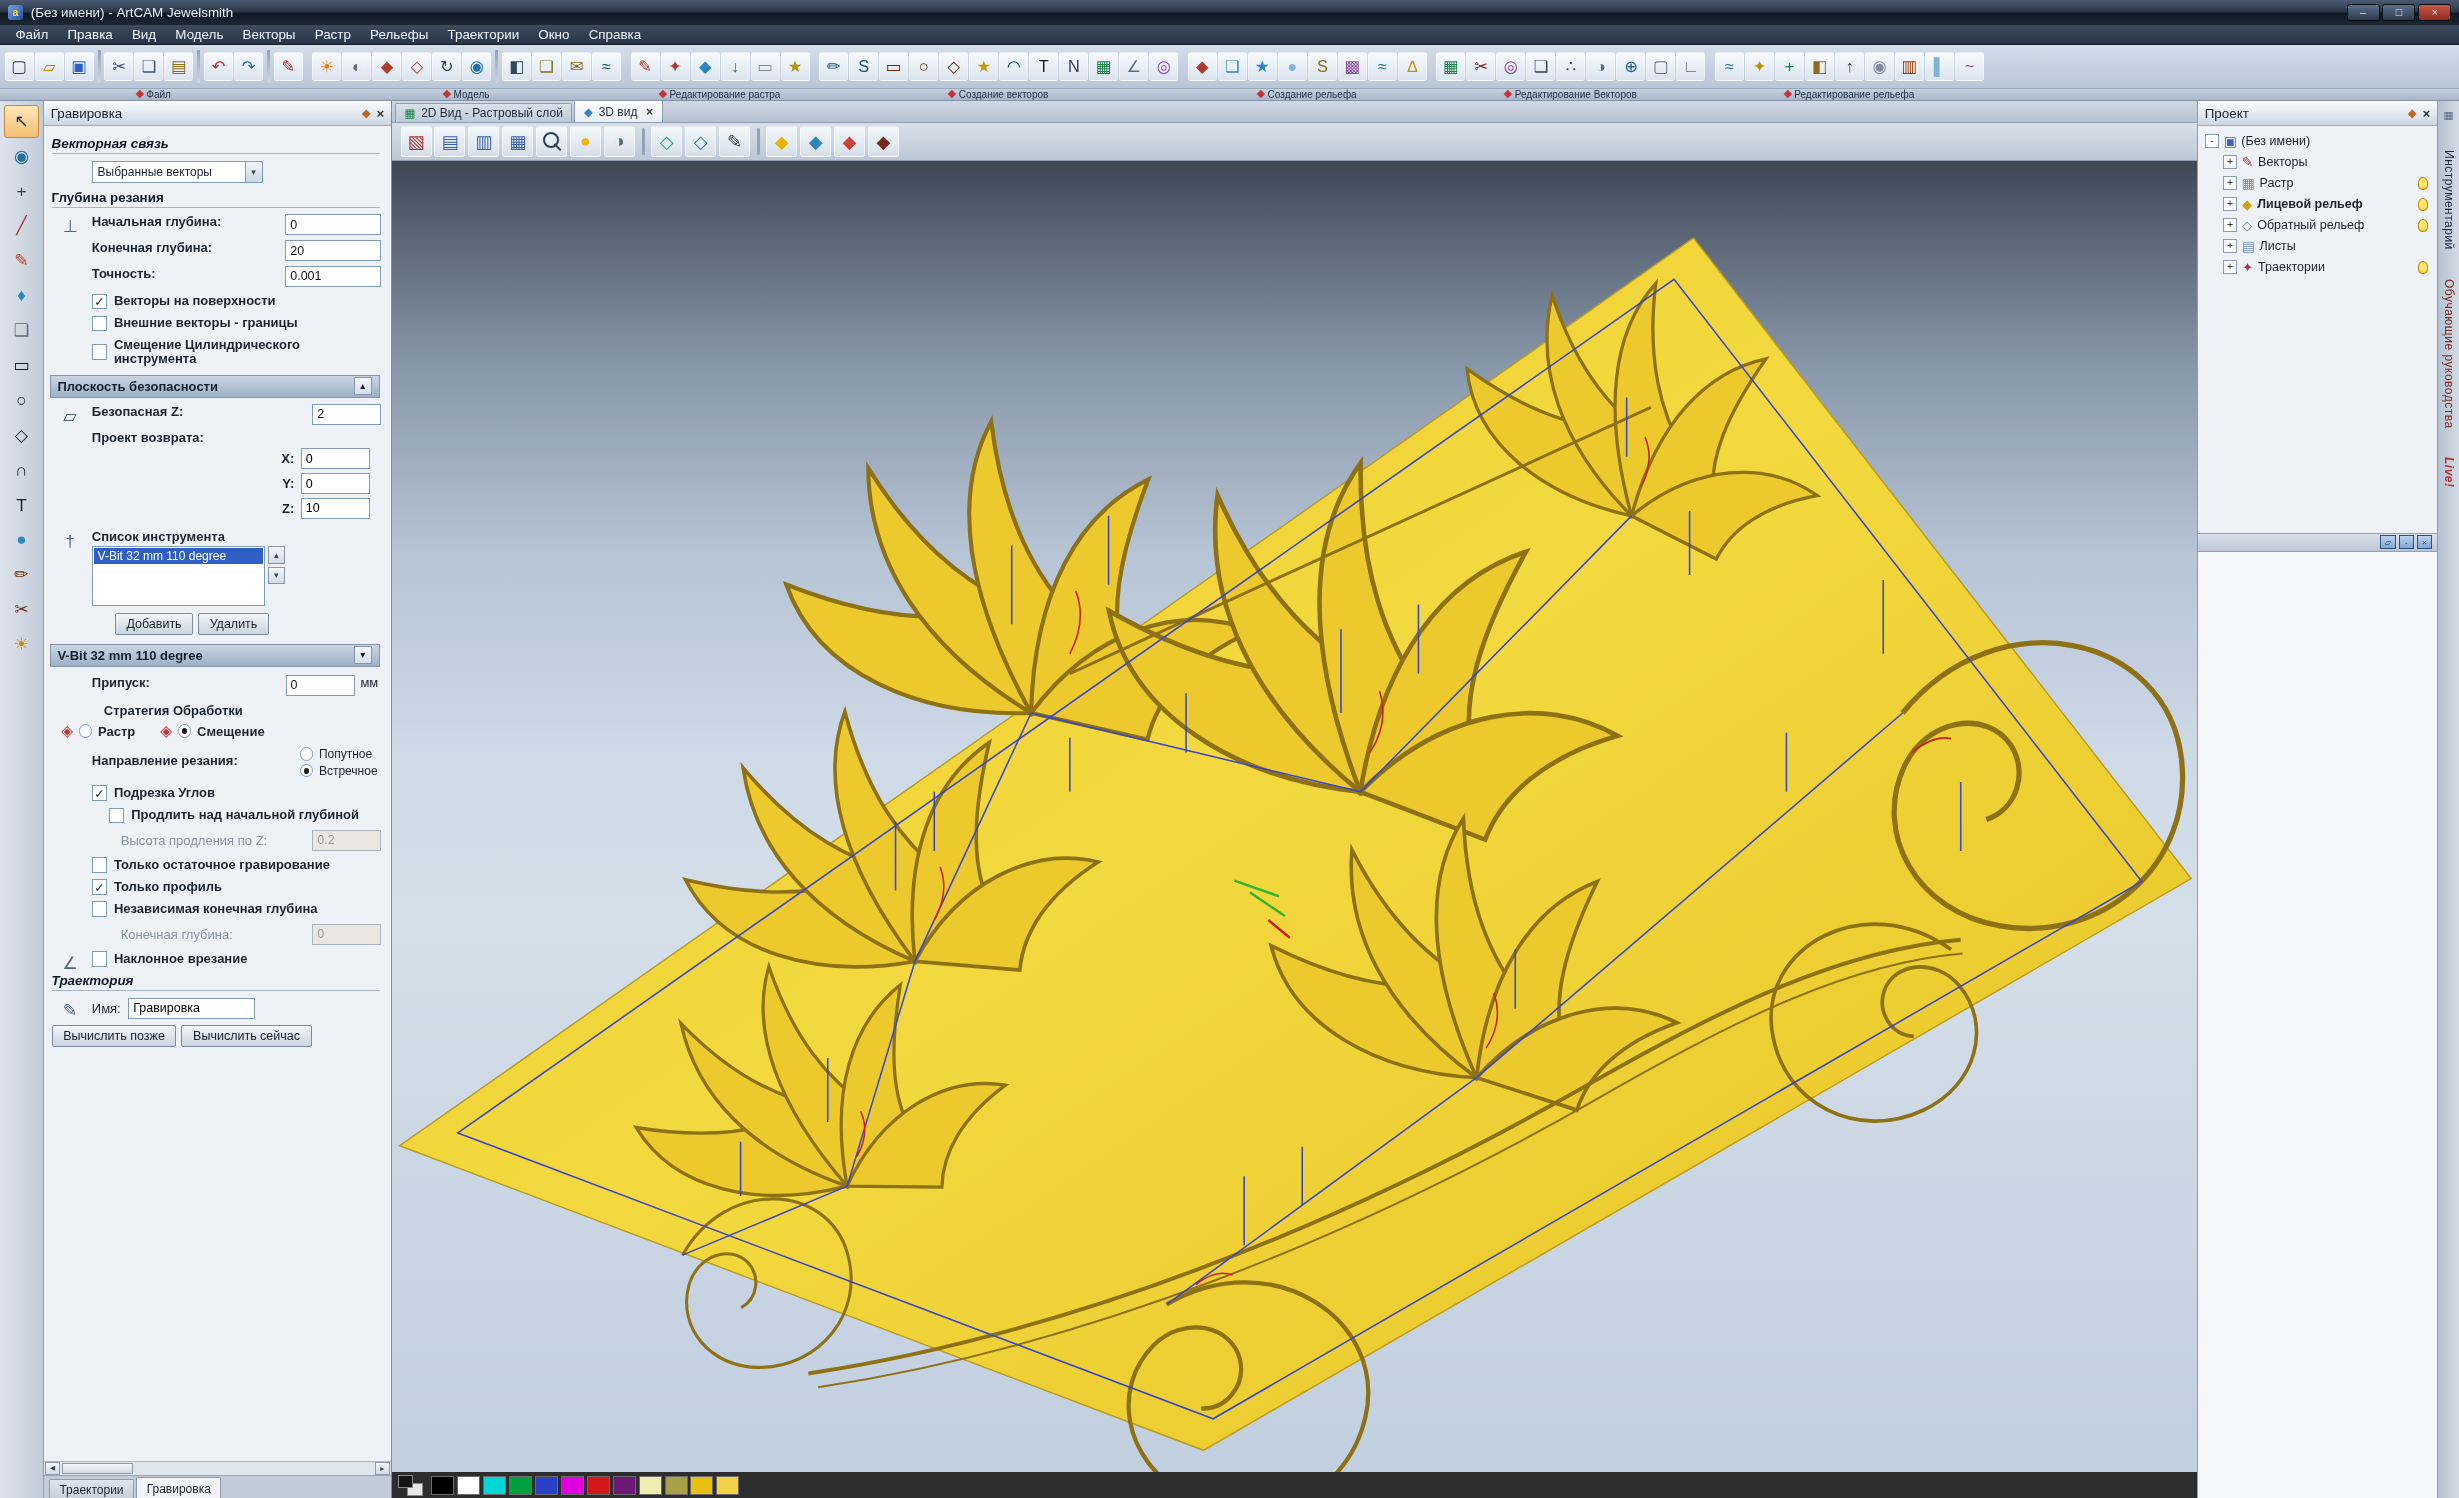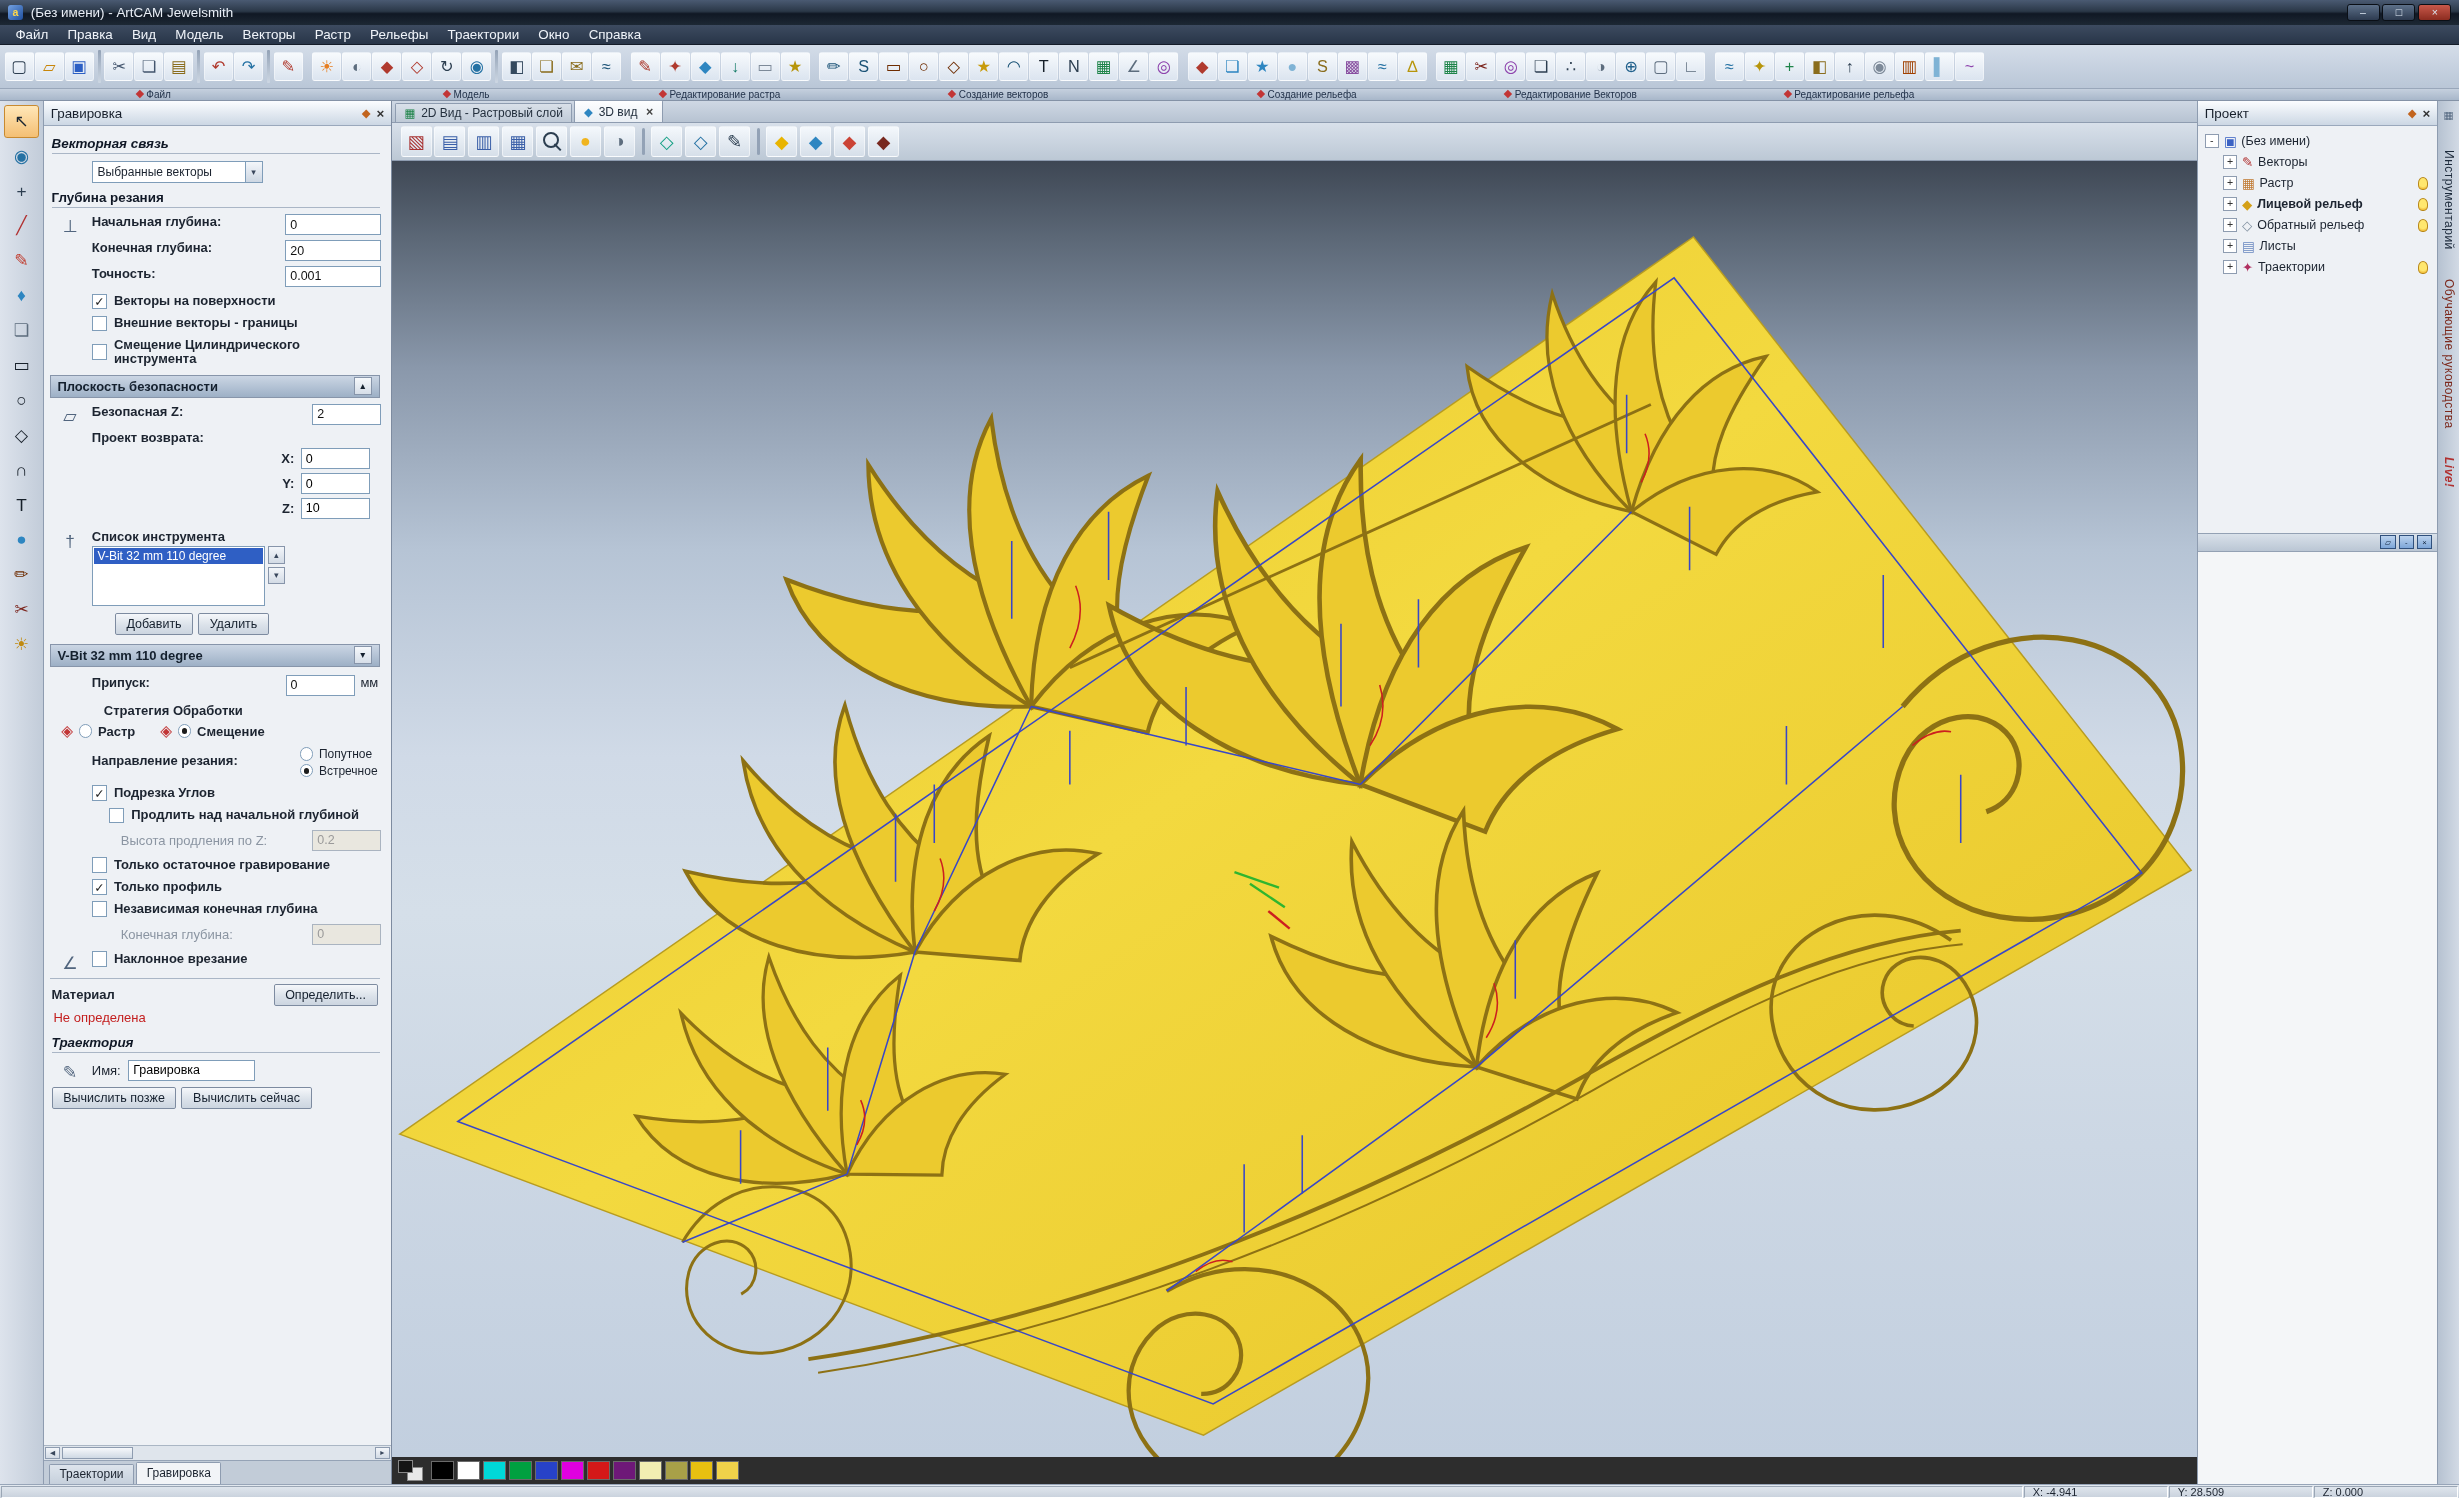--- a/index.html
+++ b/index.html
@@ -641,27 +641,20 @@
         </div>
 
         <div class="sec">
           <span class="sec-icon">∠</span>
           <div class="cbrow">
               <span class="cb"></span>
               <span class="txt">Наклонное врезание</span>
             </div>
         </div>
 
-        <div class="matblock">
-          <div class="matrow">
-            <span class="ml">Материал</span>
-            <button class="win">Определить...</button>
-          </div>
-          <div class="redtxt">Не определена</div>
-        </div>
 
         <div class="sec-h">Траектория</div>
         <div class="sec">
           <span class="sec-icon">✎</span>
           <div class="namerow">
             <label>Имя:</label>
             <input value="Гравировка" style="">
           </div>
         </div>
         <div class="calcrow">
@@ -883,21 +876,15 @@
     </div>
 
     <div class="right-strip">
       <span class="rs-icon">▦</span>
       <span class="vtext">Инструментарий</span>
       <span class="vtext guide">Обучающие руководства</span>
       <span class="vtext live">Live!</span>
     </div>
   </div>
 
-  <div class="statusbar">
-    <div class="sb-main"></div>
-    <div class="sb-cell">X: -4.941</div>
-    <div class="sb-cell">Y: 28.509</div>
-    <div class="sb-cell">Z: 0.000</div>
-  </div>
 
 </div>
 
 
 </body></html>

